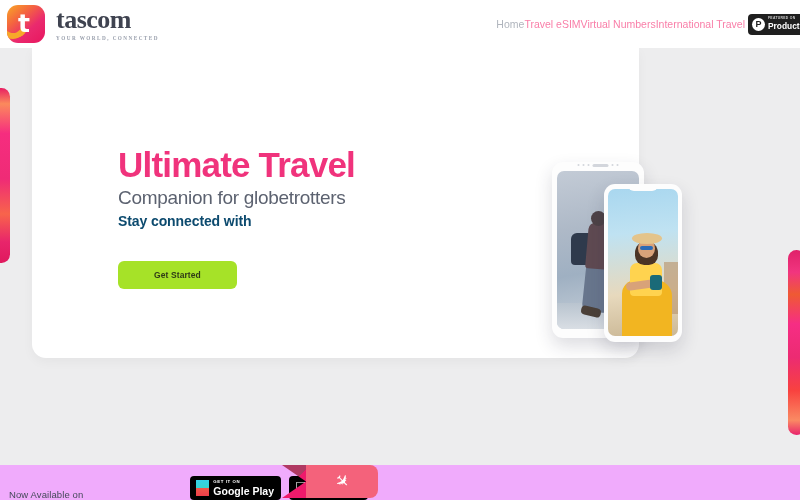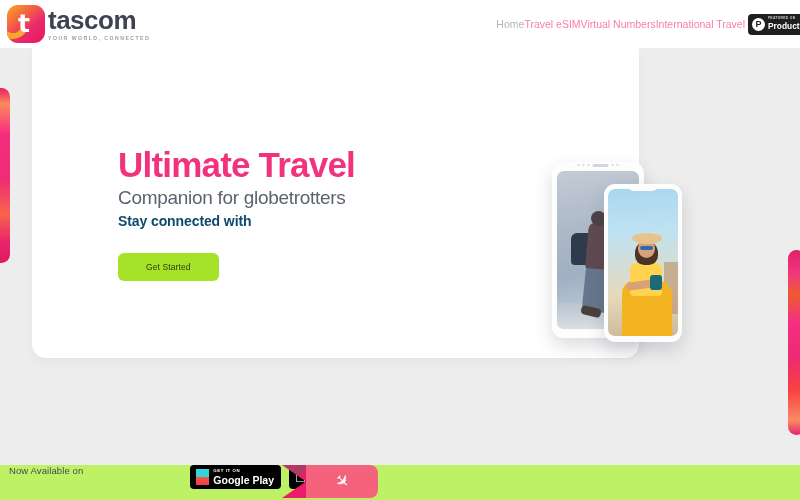--- a/index.html
+++ b/index.html
@@ -41,21 +41,21 @@
     border-right-color: transparent;
     border-top-color: transparent;
     transform: rotate(-25deg);
   }
   .logo-t {
     position: absolute; left: 11px; top: 5px;
     color: #fff; font-weight: bold; font-size: 25px;
     font-family: "DejaVu Sans", sans-serif;
     line-height: 28px;
   }
-  #brand-text { margin-left: 3px; }
+  #brand-text { margin-left: 11px; font-family: Liberation Serif, serif; }
   #wordmark {
     font-size: 26px; font-weight: bold; color: #3f4350;
     letter-spacing: -0.5px; line-height: 24px;
   }
   #tagline {
     font-size: 5.2px; color: #9aa0ad; letter-spacing: 1.45px;
     margin-top: 3px; font-weight: bold;
   }
 
   #nav { margin-left: auto; display: flex; align-items: center; }
@@ -111,24 +111,24 @@
     letter-spacing: -0.3px; line-height: 22px;
   }
   #hero-stay {
     font-size: 14px; font-weight: bold; color: #0c4a6e;
     margin-top: 4px; letter-spacing: -0.1px;
   }
   #hero-services {
     font-size: 9px; color: #5c6270; margin-top: 13px; letter-spacing: .05px;
   }
   #cta-button {
-    display: inline-block; margin-top: 24px;
+    display: inline-block; margin-top: 32px;
     background: #a6e228; color: #2f3a17;
-    font-size: 8.5px; font-weight: normal;
-    padding: 9px 28px; border-radius: 6px;
+    font-size: 8.5px; font-weight: bold;
+    padding: 9px 36px; border-radius: 6px;
     border: none; cursor: pointer;
     letter-spacing: .1px;
   }
 
   
   #phones { position: absolute; left: 488px; top: 66px; width: 190px; height: 220px; }
   .phone { position: absolute; background: #fdfdfd; box-shadow: 0 8px 18px rgba(40,40,60,0.16); }
   #phone-back {
     left: 32px; top: 48px; width: 92px; height: 176px;
     border-radius: 11px; padding: 9px 5px 9px 5px;
@@ -166,22 +166,22 @@
   #wom-hat { position: absolute; left: 24px; top: 44px; width: 30px; height: 11px; background: #e4c48b; border-radius: 50%; }
   #wom-glasses { position: absolute; left: 32px; top: 57px; width: 13px; height: 4px; background: #2b6bb5; border-radius: 2px; z-index: 2; }
   #wom-arm { position: absolute; left: 18px; top: 92px; width: 30px; height: 8px; background: #d8a279; border-radius: 4px; transform: rotate(-8deg); }
   #wom-phone { position: absolute; left: 42px; top: 86px; width: 12px; height: 15px; background: #1a6a78; border-radius: 3px; }
   #wom-bldg { position: absolute; right: 0; bottom: 22px; width: 14px; height: 52px; background: rgba(186,150,112,.65); }
 
   
   #bottom-bar {
     position: absolute; left: 0; bottom: 0;
     width: 800px; height: 35px;
-    background: #bef264;
-    display: flex; align-items: flex-start;
+    background: #f0abfc;
+    display: flex; align-items: flex-end;
     z-index: 45;
   }
   #now-available {
     margin-left: 9px; font-size: 9.5px; color: #45495a; letter-spacing: .1px;
   }
   .store-badge {
     height: 24px; border-radius: 4px; background: #000;
     display: flex; align-items: center; gap: 4px;
     padding: 0 7px 0 6px; cursor: pointer; color: #fff;
   }

